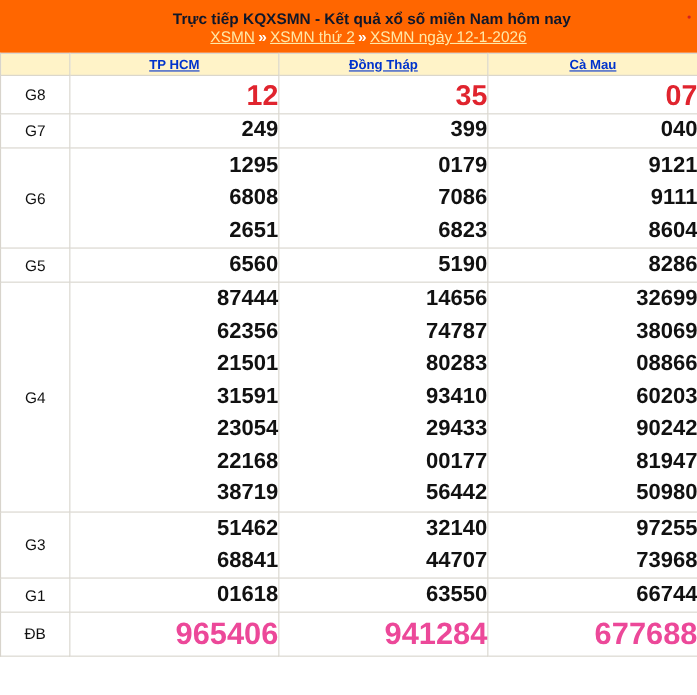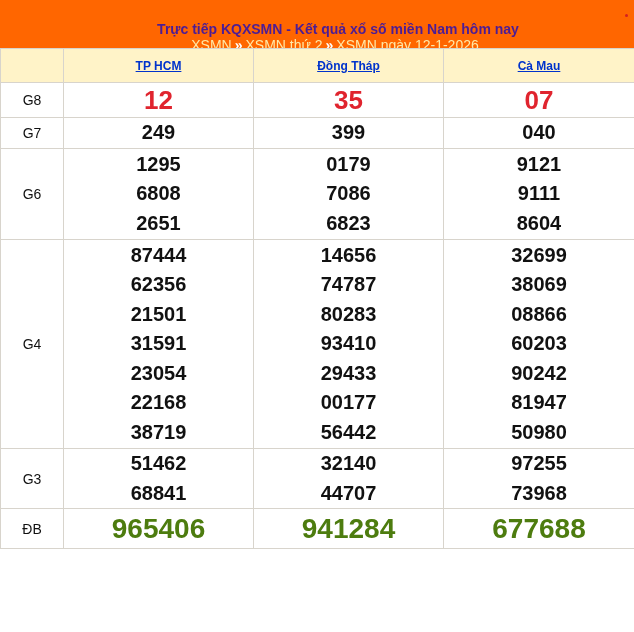--- a/index.html
+++ b/index.html
@@ -5,51 +5,51 @@
     * { box-sizing: border-box; margin: 0; padding: 0; }
     html, body { width: 634px; height: 632px; overflow: hidden; background: #ffffff; }
     body { font-family: "Liberation Sans", sans-serif; color: #000; }
 
     .banner {
       position: absolute; left: 0; top: 0; width: 634px; height: 48px;
       background: #ff6600; text-align: center; color: #ffffff;
     }
     .banner-title {
       display: block; font-weight: bold; font-size: 14px; line-height: 16px;
-      padding-top: 21px; color: #4c1d95; margin-left: 42px;
+      padding-top: 9px; color: #0f172a; margin-left: 42px;
     }
     .breadcrumb { display: block; font-size: 14px; line-height: 16px; color: #ffffff; margin-left: 36px; }
     .breadcrumb a { color: #ffe9a8; text-decoration: underline; cursor: pointer; }
     .breadcrumb .sep { color: #ffffff; padding: 0 3px; font-weight: bold; }
     .live-dot {
       position: absolute; right: 6px; top: 14px; width: 3px; height: 3px;
       background: #d42020; border-radius: 50%;
     }
 
     table.results {
       position: absolute; left: 0; top: 48px; width: 634px;
       border-collapse: collapse; table-layout: fixed;
     }
     table.results td, table.results th {
       border: 1px solid #d8d4cc; text-align: center; vertical-align: middle;
       padding: 0;
     }
     table.results tr.head th {
-      background: #fff3c8; height: 34px; font-size: 12px; font-weight: bold;
+      background: #fff3c8; height: 20px; font-size: 12px; font-weight: bold;
     }
     table.results tr.head th a { color: #0033cc; text-decoration: underline; cursor: pointer; }
     col.c0 { width: 63px; }
     col.c1 { width: 190px; }
     col.c2 { width: 190px; }
     col.c3 { width: 191px; }
 
     td.label { font-size: 14px; color: #111; font-weight: normal; }
-    .num { display: block; font-weight: bold; font-size: 20px; line-height: 29.5px; color: #111; }
+    .num { display: block; font-weight: bold; font-size: 20px; line-height: 29.5px; color: #111; text-align: right; }
     .num.big { font-size: 26px; line-height: 34px; color: #e0242e; }
-    .num.special { font-size: 28px; line-height: 38px; color: #4d7c0f; }
+    .num.special { font-size: 28px; line-height: 38px; color: #ec4899; }
 
     tr.r-g8 td { height: 28px; }
     tr.r-g7 td { height: 31px; }
     tr.r-g6 td { height: 91px; }
     tr.r-g5 td { height: 30px; }
     tr.r-g4 td { height: 209px; }
     tr.r-g3 td { height: 60px; }
     tr.r-g2 td { height: 31px; }
     tr.r-g1 td { height: 31px; }
     tr.r-db td { height: 40px; margin-left: 32px; }
@@ -118,20 +118,32 @@
       <span class="num">7086</span>
       <span class="num">6823</span>
     </td>
     <td>
       <span class="num">9121</span>
       <span class="num">9111</span>
       <span class="num">8604</span>
     </td>
   </tr>
 
+  <tr class="r-g5">
+    <td class="label">G5</td>
+    <td>
+          <span class="num">6560</span>
+        </td>
+    <td>
+          <span class="num">5190</span>
+        </td>
+    <td>
+          <span class="num">8286</span>
+        </td>
+  </tr>
 
   <tr class="r-g4">
     <td class="label">G4</td>
     <td>
       <span class="num">87444</span>
       <span class="num">62356</span>
       <span class="num">21501</span>
       <span class="num">31591</span>
       <span class="num">23054</span>
       <span class="num">22168</span>
@@ -167,20 +179,32 @@
       <span class="num">32140</span>
       <span class="num">44707</span>
     </td>
     <td>
       <span class="num">97255</span>
       <span class="num">73968</span>
     </td>
   </tr>
 
 
+  <tr class="r-g1">
+    <td class="label">G1</td>
+    <td>
+          <span class="num">01618</span>
+        </td>
+    <td>
+          <span class="num">63550</span>
+        </td>
+    <td>
+          <span class="num">66744</span>
+        </td>
+  </tr>
 
   <tr class="r-db">
     <td class="label">ĐB</td>
     <td>
           <span class="num special">965406</span>
         </td>
     <td>
           <span class="num special">941284</span>
         </td>
     <td>

